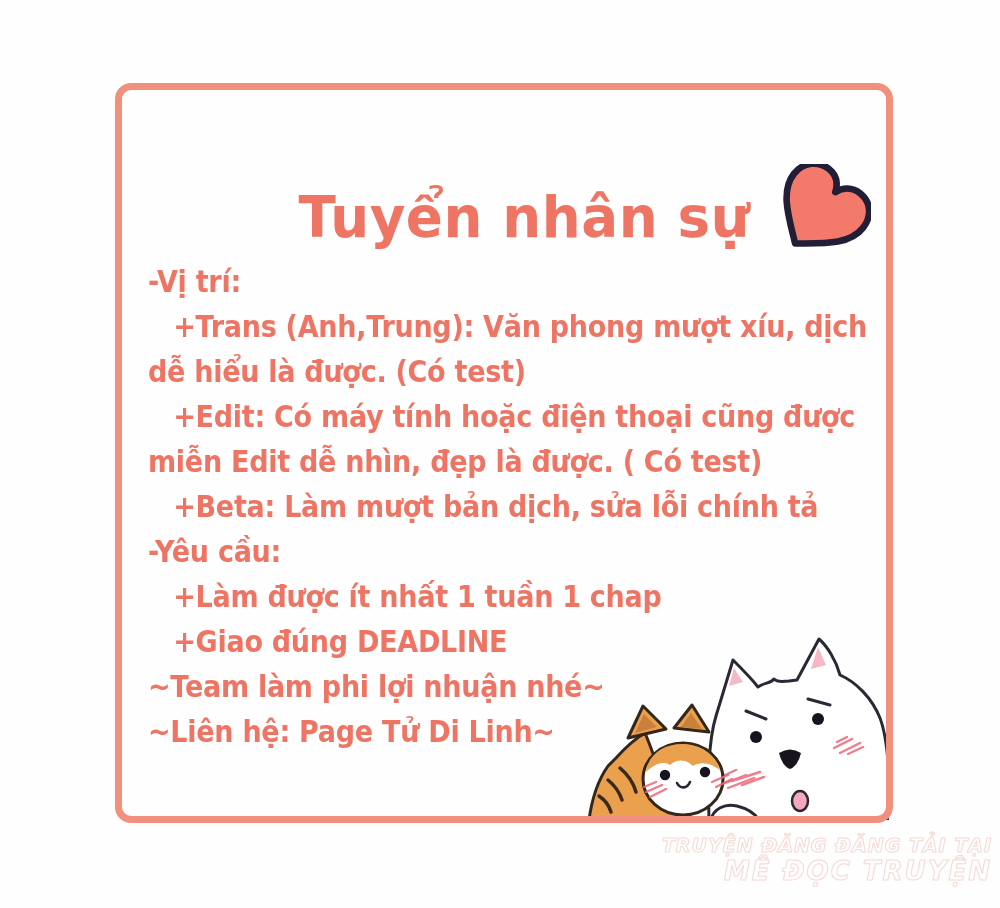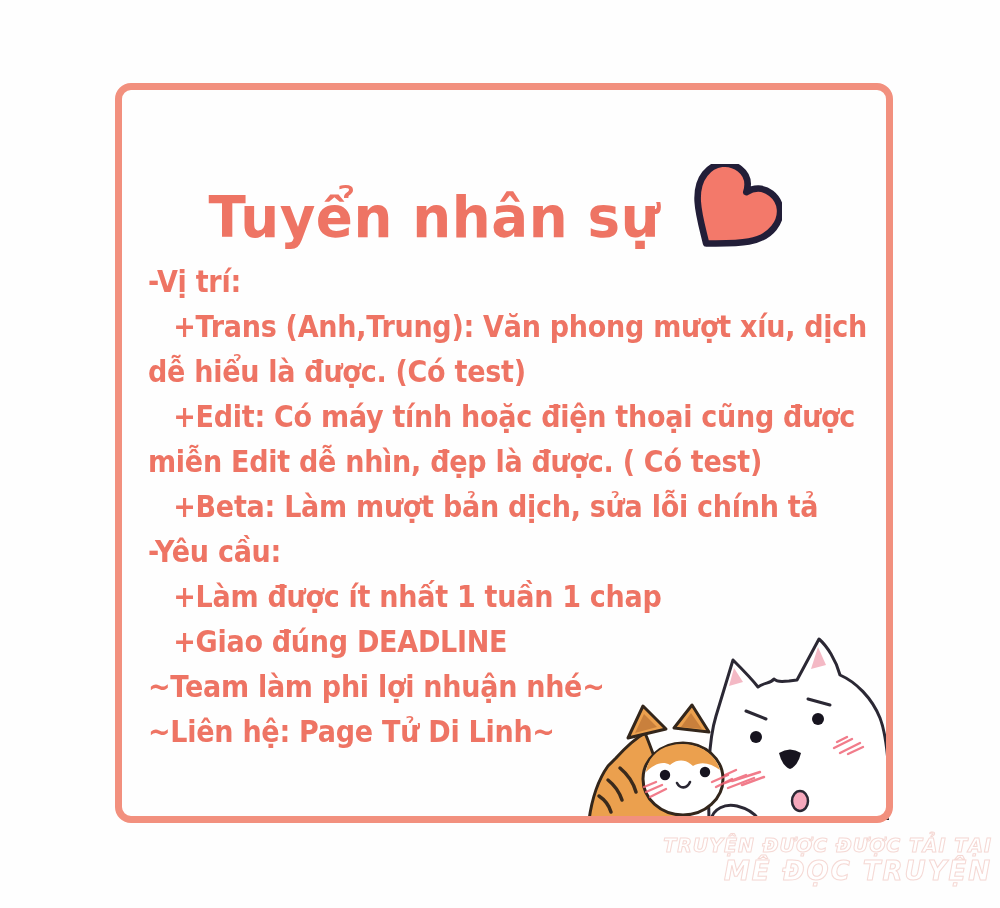--- a/index.html
+++ b/index.html
@@ -21,21 +21,21 @@
     z-index: 4;
     pointer-events: none;
   }
   .title-row {
     position: absolute;
     left: 123px; top: 168px;
     width: 838px;
     padding-left: 76px;
     box-sizing: border-box;
     display: flex;
-    justify-content: flex-start;
+    justify-content: center;
     align-items: center;
     gap: 8px;
     z-index: 2;
   }
   .poster-title {
     margin: 0;
     font-size: 57px;
     font-weight: bold;
     letter-spacing: 0.5px;
     color: #ee7464;
@@ -166,17 +166,17 @@
           <path d="M62 157 L74 152"></path>
         <path d="M130 152 L146 145"></path>
           <path d="M134 157 L150 149"></path>
       </g>
     </g>
 
     <path d="M129 190 C131 179 143 173 155 176 C167 179 174 185 177 190 Z" fill="#ffffff" stroke="#2b2834" stroke-width="3" stroke-linejoin="round"></path>
   </svg>
 
   <div class="watermark">
-    <div class="watermark-line1">TRUYỆN ĐƯỢC ĐƯỢC TẢI TẠI</div>
+    <div class="watermark-line1">TRUYỆN ĐĂNG ĐĂNG TẢI TẠI</div>
     <div class="watermark-line2">MÊ ĐỌC TRUYỆN</div>
   </div>
 
 </div>
 
 </body></html>

